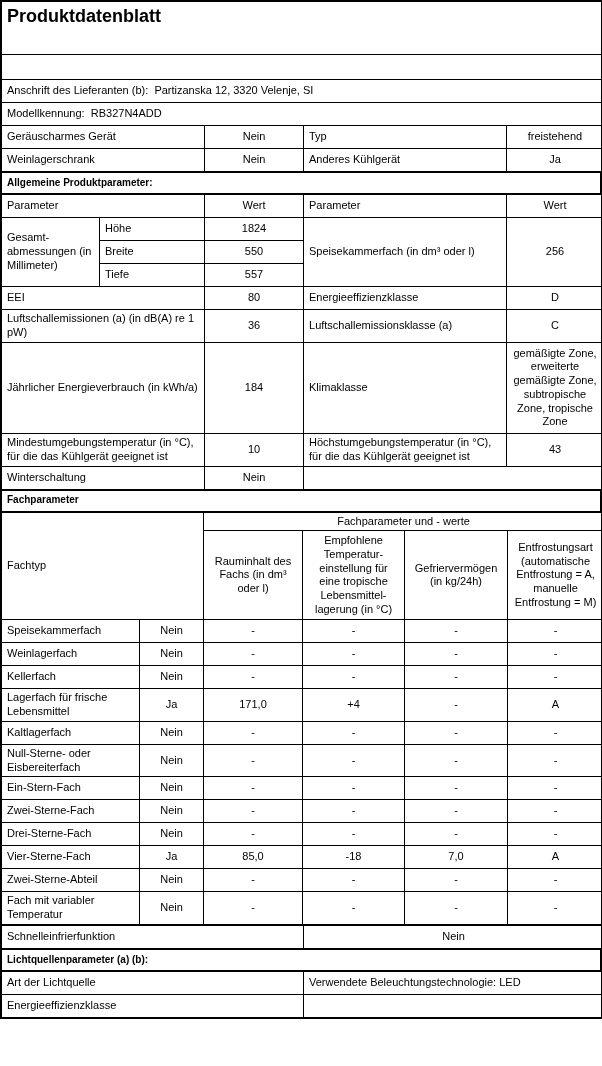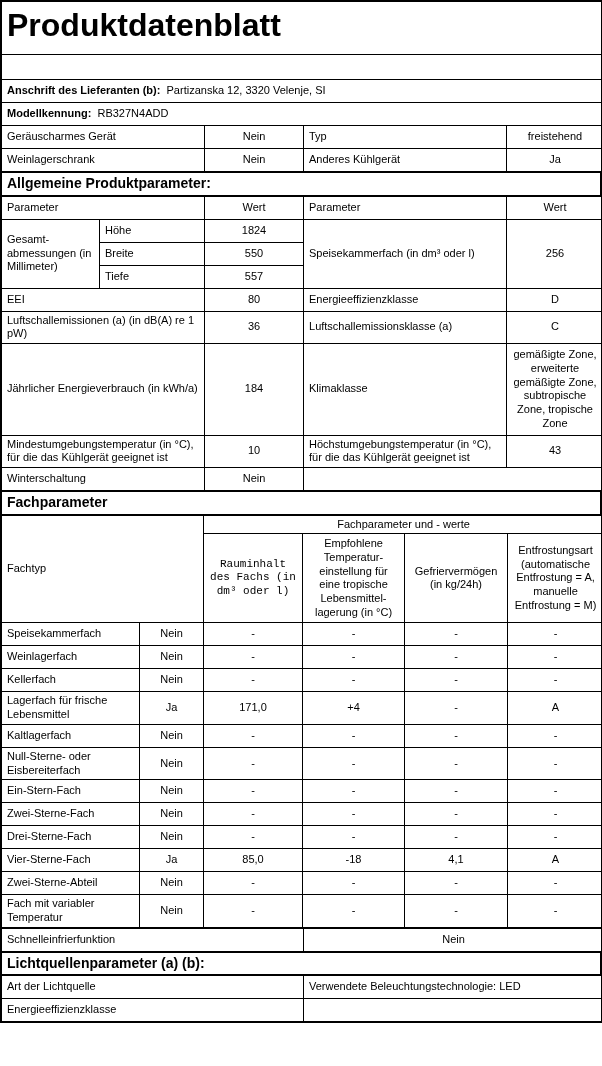--- a/index.html
+++ b/index.html
@@ -15,32 +15,32 @@
   td{
     border:1px solid #000;
     padding:2px 5px;
     font-size:11px;
     line-height:1.25;
     vertical-align:middle;
     overflow:hidden;
     word-wrap:break-word;
   }
   .ctr{text-align:center;}
-  .b{font-weight:bold;}
+  .b{font-weight:normal;}
   .title-cell{
-    font-size:32px;
+    font-size:18px;
     font-weight:bold;
     height:46px;
     vertical-align:top;
     padding:3px 5px;
     letter-spacing:0;
   }
   .spacer-row td{height:20px;}
   .r23 td{height:18px;}
-  .section-cell{font-weight:bold;height:16px;font-size:14px;}
+  .section-cell{font-weight:bold;height:16px;font-size:10px;}
   .tall-label{vertical-align:middle;}
   .subhdr td{text-align:center;}
 </style>
 </head>
 <body>
 
 <div class="sheet">
 
   <table>
     <colgroup>
@@ -169,21 +169,21 @@
         <col style="width:102px">
         <col style="width:103px">
         <col style="width:96px">
       </colgroup>
     <tbody>
         <tr style="height:17px;">
       <td rowspan="2" colspan="2">Fachtyp</td>
       <td colspan="4" class="ctr">Fachparameter und - werte</td>
     </tr>
     <tr class="subhdr">
-      <td style="height:84px;font-family:Liberation Mono, monospace;">Rauminhalt des Fachs (in dm³ oder l)</td>
+      <td style="height:84px;">Rauminhalt des Fachs (in dm³ oder l)</td>
       <td>Empfohlene Temperatur-einstellung für eine tropische Lebensmittel-lagerung (in °C)</td>
       <td>Gefriervermögen (in kg/24h)</td>
       <td>Entfrostungsart (automatische Entfrostung = A, manuelle Entfrostung = M)</td>
     </tr>
 
     <tr class="r23">
       <td>Speisekammerfach</td>
       <td class="ctr">Nein</td>
       <td class="ctr">-</td>
       <td class="ctr">-</td>
@@ -252,21 +252,21 @@
       <td class="ctr">-</td>
       <td class="ctr">-</td>
       <td class="ctr">-</td>
       <td class="ctr">-</td>
     </tr>
     <tr class="r23">
       <td>Vier-Sterne-Fach</td>
       <td class="ctr">Ja</td>
       <td class="ctr">85,0</td>
       <td class="ctr">-18</td>
-      <td class="ctr">4,1</td>
+      <td class="ctr">7,0</td>
       <td class="ctr">A</td>
     </tr>
     <tr class="r23">
       <td>Zwei-Sterne-Abteil</td>
       <td class="ctr">Nein</td>
       <td class="ctr">-</td>
       <td class="ctr">-</td>
       <td class="ctr">-</td>
       <td class="ctr">-</td>
     </tr>

